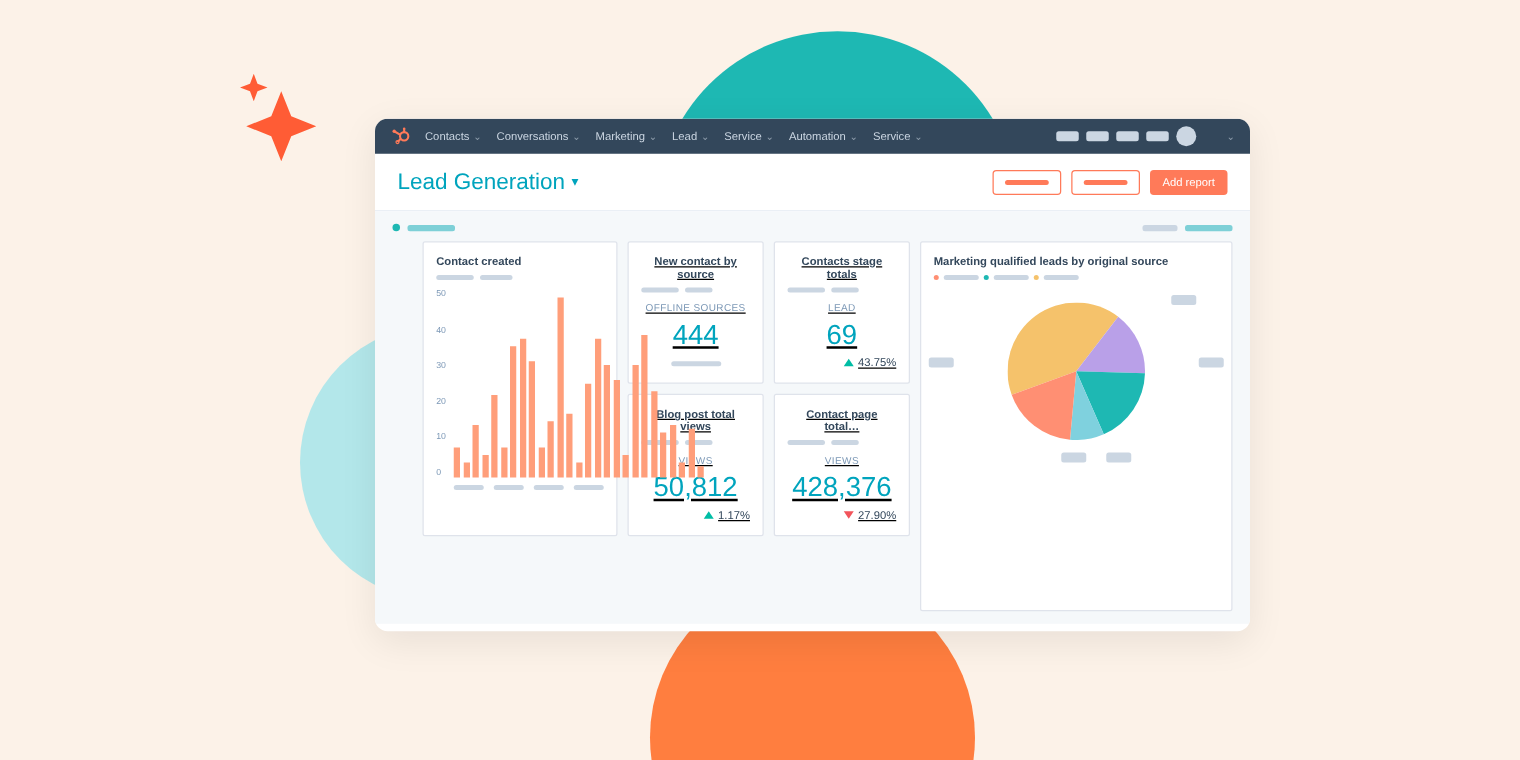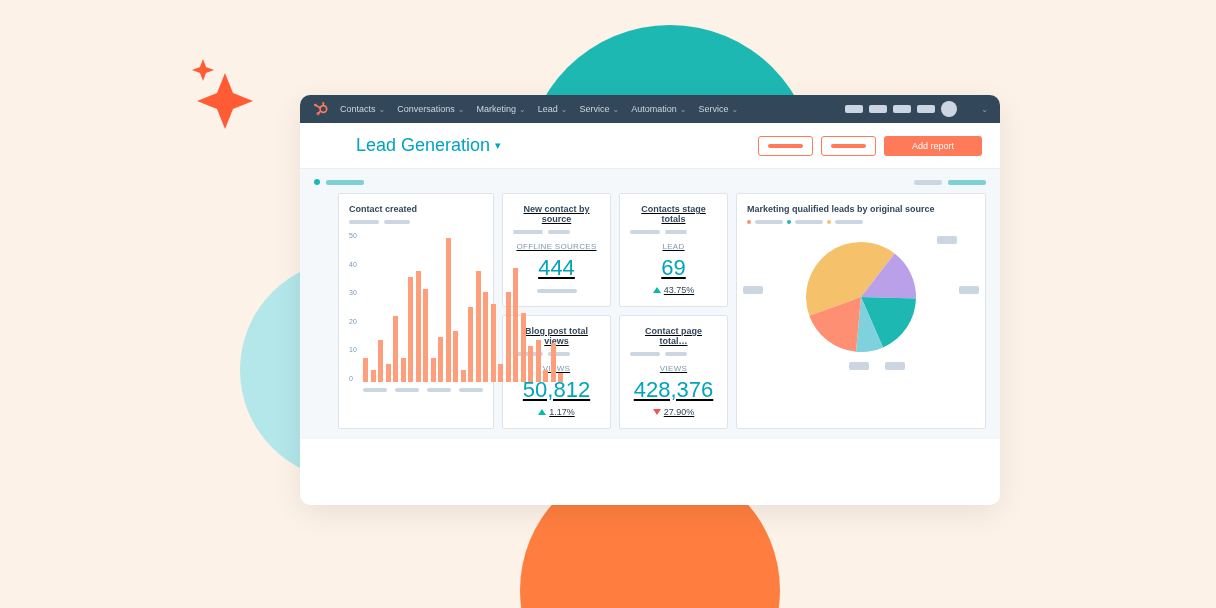--- a/index.html
+++ b/index.html
@@ -15,25 +15,25 @@
 .topbar { background: #33475b; height: 28px; display: flex; align-items: center; padding: 0 12px; color: #cbd6e2; font-size: 9px; gap: 12px; }
 .logo-icon { width: 16px; height: 16px; }
 .nav-items { display: flex; gap: 12px; }
 .nav-item { display: flex; align-items: center; gap: 3px; cursor: pointer; }
 .chev { font-size: 8px; opacity: 0.6; }
 .topbar-right { margin-left: auto; display: flex; gap: 6px; align-items: center; }
 .pill { width: 18px; height: 8px; background: #cbd6e2; border-radius: 2px; }
 .avatar { width: 16px; height: 16px; border-radius: 50%; background: #cbd6e2; }
 
 .header-row { display: flex; align-items: center; padding: 12px 18px; gap: 8px; border-bottom: 1px solid #eaeff5; }
-.page-title { color: #00a4bd; font-size: 18px; font-weight: 400; display: flex; align-items: center; gap: 5px; cursor: pointer; margin-left: 38px; }
+.page-title { color: #00a4bd; font-size: 18px; font-weight: 400; display: flex; align-items: center; gap: 5px; cursor: pointer; }
 .header-spacer { flex: 1; }
 .btn-outline { border: 1px solid #ff7a59; background: #fff; width: 55px; height: 20px; border-radius: 3px; display: flex; align-items: center; justify-content: center; cursor: pointer; }
 .btn-outline .inner { width: 35px; height: 4px; background: #ff7a59; border-radius: 2px; }
-.btn-add { background: #ff7a59; color: #fff; font-size: 9px; padding: 5px 28px; border-radius: 3px; cursor: pointer; border: none; }
+.btn-add { background: #ff7a59; color: #fff; font-size: 9px; padding: 5px 10px; border-radius: 3px; cursor: pointer; border: none; }
 
 .content { background: #f5f8fa; padding: 10px 14px; }
 .meta-row { display: flex; align-items: center; gap: 6px; margin-bottom: 8px; }
 .meta-dot { width: 6px; height: 6px; border-radius: 50%; }
 .meta-bar { height: 5px; border-radius: 2px; }
 .meta-spacer { flex: 1; }
 
 .grid { display: flex; gap: 8px; }
 .col-left { width: 180px; }
 .col-mid { width: 226px; display: flex; flex-direction: column; gap: 8px; }
@@ -41,33 +41,33 @@
 .col-right { flex: 1; }
 
 .card { background: #fff; border: 1px solid #dfe3eb; border-radius: 2px; padding: 10px; }
 .card-title { font-size: 9px; font-weight: 600; color: #33475b; margin-bottom: 6px; }
 .card-sub { display: flex; gap: 5px; margin-bottom: 8px; }
 .sub-bar { height: 4px; border-radius: 2px; background: #cbd6e2; }
 
 .stat-card { height: 114px; flex: 1; text-align: center; text-decoration: underline; }
 .stat-label { font-size: 8px; color: #7c98b6; letter-spacing: 0.3px; }
 .stat-value { font-size: 22px; color: #00a4bd; font-weight: 400; margin: 4px 0; }
-.stat-change { font-size: 9px; color: #33475b; display: flex; align-items: center; justify-content: center; gap: 3px; }
+.stat-change { font-size: 9px; color: #33475b; display: flex; align-items: center; justify-content: flex-end; gap: 3px; }
 .arrow-up { width: 0; height: 0; border-left: 4px solid transparent; border-right: 4px solid transparent; border-bottom: 6px solid #00bda5; }
 .arrow-down { width: 0; height: 0; border-left: 4px solid transparent; border-right: 4px solid transparent; border-top: 6px solid #f2545b; }
 .stat-footer { width: 40px; height: 4px; background: #cbd6e2; border-radius: 2px; margin: 8px auto 0; }
 
 .chart-card { height: 236px; margin-left: 24px; }
 .bar-chart { height: 150px; display: flex; align-items: flex-end; gap: 3px; padding-left: 14px; position: relative; margin-top: 8px; }
 .y-labels { position: absolute; left: 0; top: 0; height: 100%; display: flex; flex-direction: column; justify-content: space-between; font-size: 7px; color: #7c98b6; }
 .bar { width: 5px; background: #ff9e7a; }
 .x-labels { display: flex; gap: 8px; margin-top: 6px; padding-left: 14px; }
 .x-bar { width: 28px; height: 4px; background: #cbd6e2; border-radius: 2px; }
 
-.pie-card { height: 236px; }
+.pie-card { height: 296px; }
 .pie-area { position: relative; display: flex; justify-content: center; margin-top: 18px; }
 .pie-svg { width: 110px; height: 110px; }
 .pie-label { position: absolute; width: 20px; height: 8px; background: #cbd6e2; border-radius: 2px; }
 .legend-row { display: flex; gap: 4px; align-items: center; margin-bottom: 4px; }
 .legend-dot { width: 4px; height: 4px; border-radius: 50%; }
 .legend-bar { width: 28px; height: 4px; background: #cbd6e2; border-radius: 2px; }
 </style>
 </head>
 <body>
 

